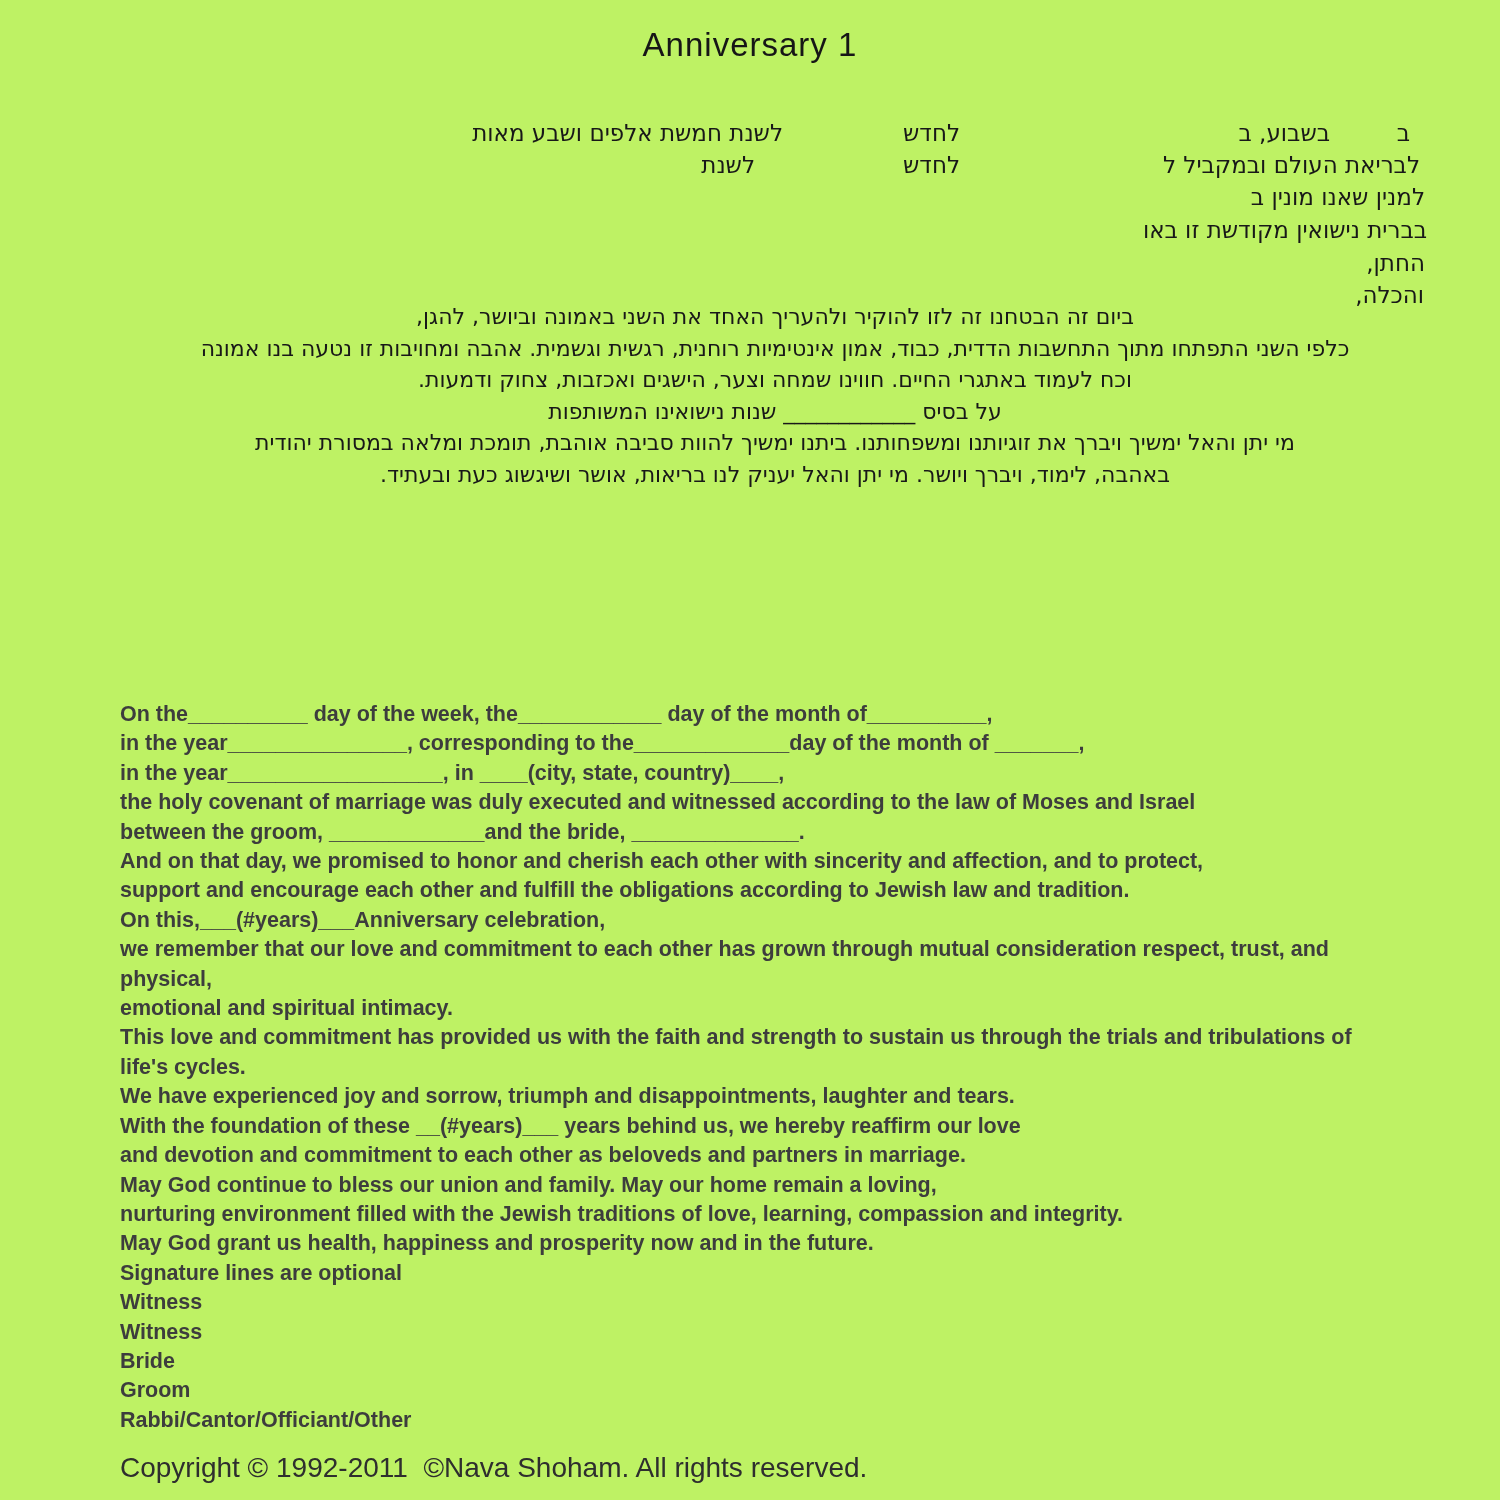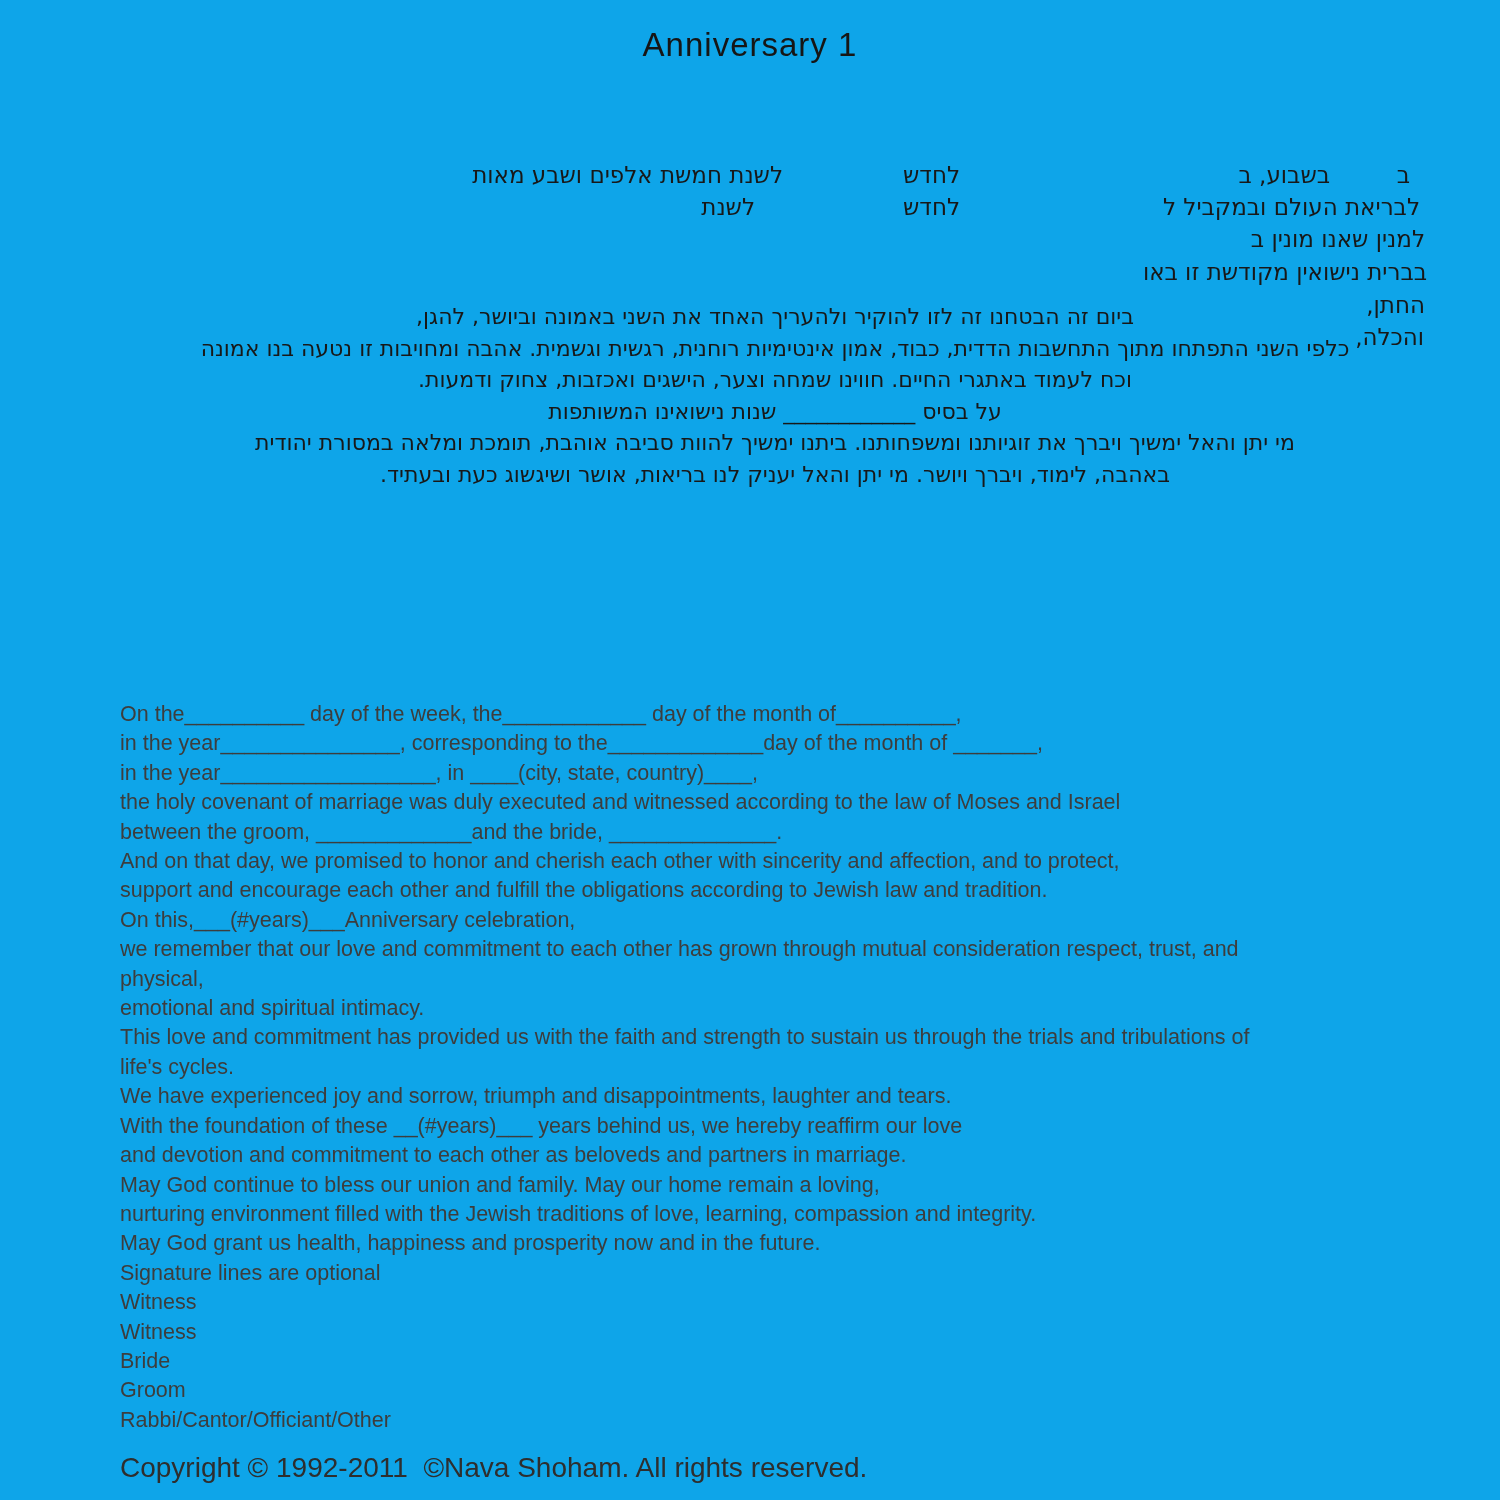--- a/index.html
+++ b/index.html
@@ -4,21 +4,21 @@
 <style>
   html, body {
     margin: 0;
     padding: 0;
     background: #ffffff;
   }
   .page {
     position: relative;
     width: 1500px;
     height: 1500px;
-    background: #0ea5e9;
+    background: #bef264;
     overflow: hidden;
     font-family: "Liberation Sans", "DejaVu Sans", sans-serif;
   }
   .title {
     position: absolute;
     top: 26px;
     left: 0;
     width: 100%;
     margin: 0;
     text-align: center;
@@ -37,21 +37,20 @@
     position: absolute;
     left: 0;
     right: 0;
     height: 30px;
     font-size: 23px;
   }
   .hseg {
     position: absolute;
     top: 0;
     white-space: nowrap;
-    margin-top: 42px;
   }
   
   .heb-para {
     position: absolute;
     top: 301px;
     left: 50px;
     width: 1450px;
     text-align: center;
     font-size: 22px;
     line-height: 31.5px;
@@ -68,20 +67,21 @@
     top: 700px;
     left: 120px;
     width: 1380px;
     font-size: 21.5px;
     line-height: 29.4px;
     color: #3d3d3d;
     font-family: "Liberation Sans", "DejaVu Sans", sans-serif;
   }
   .eng .eline {
     white-space: pre;
+    font-weight: bold;
   }
   
   .copyright {
     position: absolute;
     top: 1452px;
     left: 120px;
     font-size: 28px;
     color: #2e2e2e;
     white-space: pre;
     font-family: "Liberation Sans", "DejaVu Sans", sans-serif;

